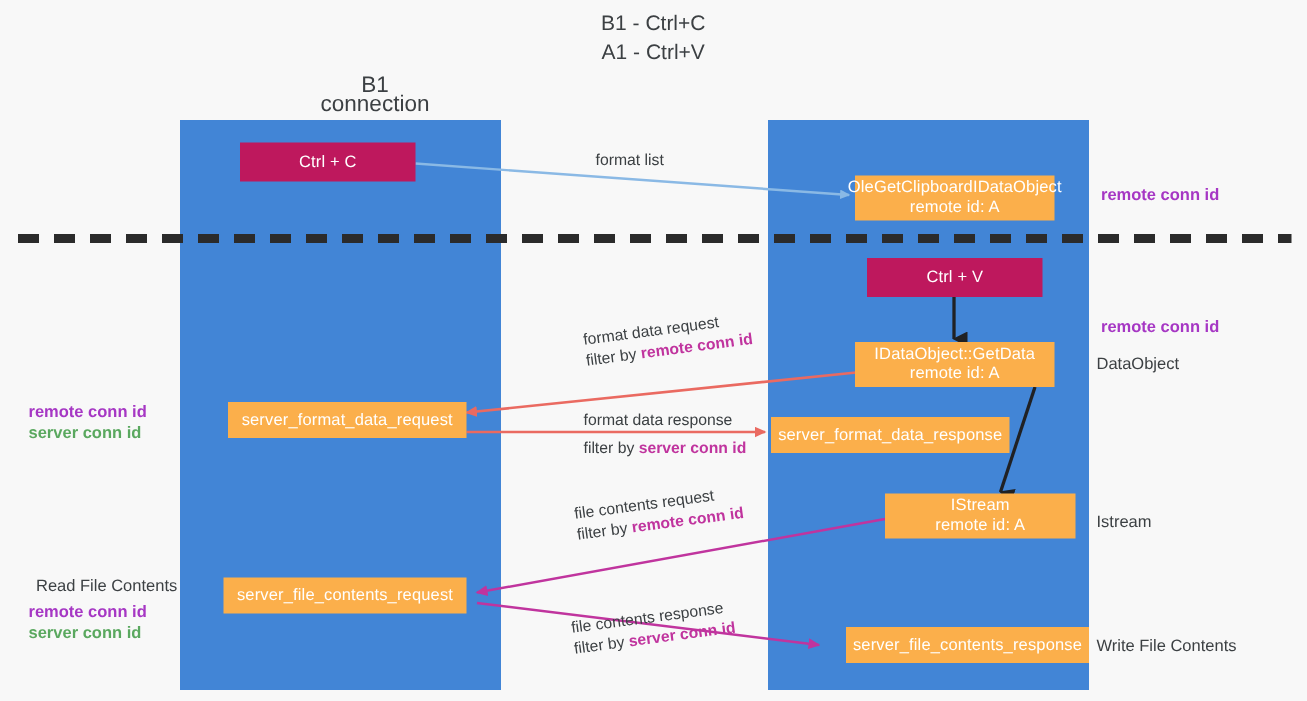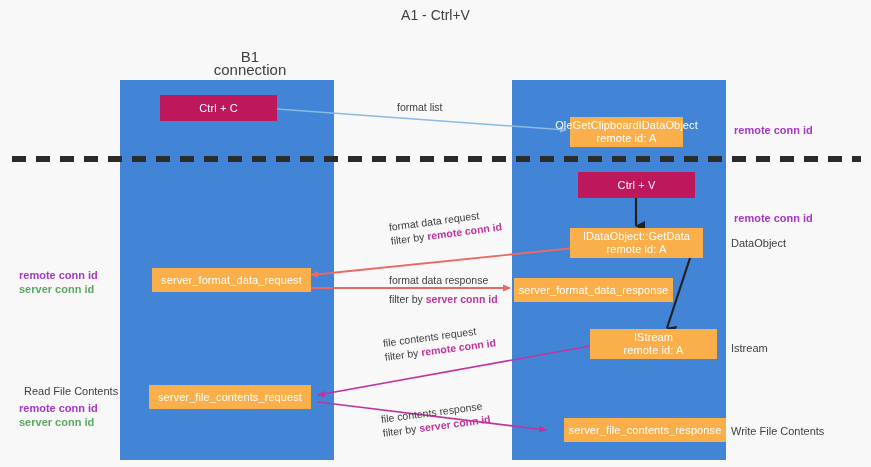--- a/index.html
+++ b/index.html
@@ -66,20 +66,21 @@
   .rot-up{transform:rotate(-7.5deg);transform-origin:left top;}
 
   svg.wires{position:absolute;left:0;top:0;width:871px;height:467px;overflow:visible;}
 </style>
 </head>
 <body>
 
 <div class="stage">
 
   <div class="abs title">
+    <div>B1 - Ctrl+C</div>
     <div>A1 - Ctrl+V</div>
   </div>
 
   <div class="abs colhead" style="left:155px;top:50px;width:190px;">
     <span>B1</span>
     <span class="l2">connection</span>
   </div>
 
 
   <div class="abs lane" style="left:120px;top:80px;width:214px;height:380px;"></div>
@@ -115,21 +116,21 @@
 
     <path d="M318,402 L546,430" stroke="#c0349e" stroke-width="1.6" fill="none" marker-end="url(#ah-magenta)"></path>
   </svg>
 
   <div class="abs dashsep"></div>
 
   <div class="abs node green" style="left:160px;top:95px;width:117px;height:26px;">
     <span>Ctrl + C</span>
   </div>
 
-  <div class="abs node orange" style="left:570px;top:117px;width:113px;height:30px;">
+  <div class="abs node orange" style="left:570px;top:117px;width:133px;height:30px;">
     <span>OleGetClipboardIDataObject</span>
     <span class="l2">remote id: A</span>
   </div>
 
   <div class="abs node green" style="left:578px;top:172px;width:117px;height:26px;">
     <span>Ctrl + V</span>
   </div>
 
   <div class="abs node orange" style="left:570px;top:228px;width:133px;height:30px;">
     <span>IDataObject::GetData</span>

